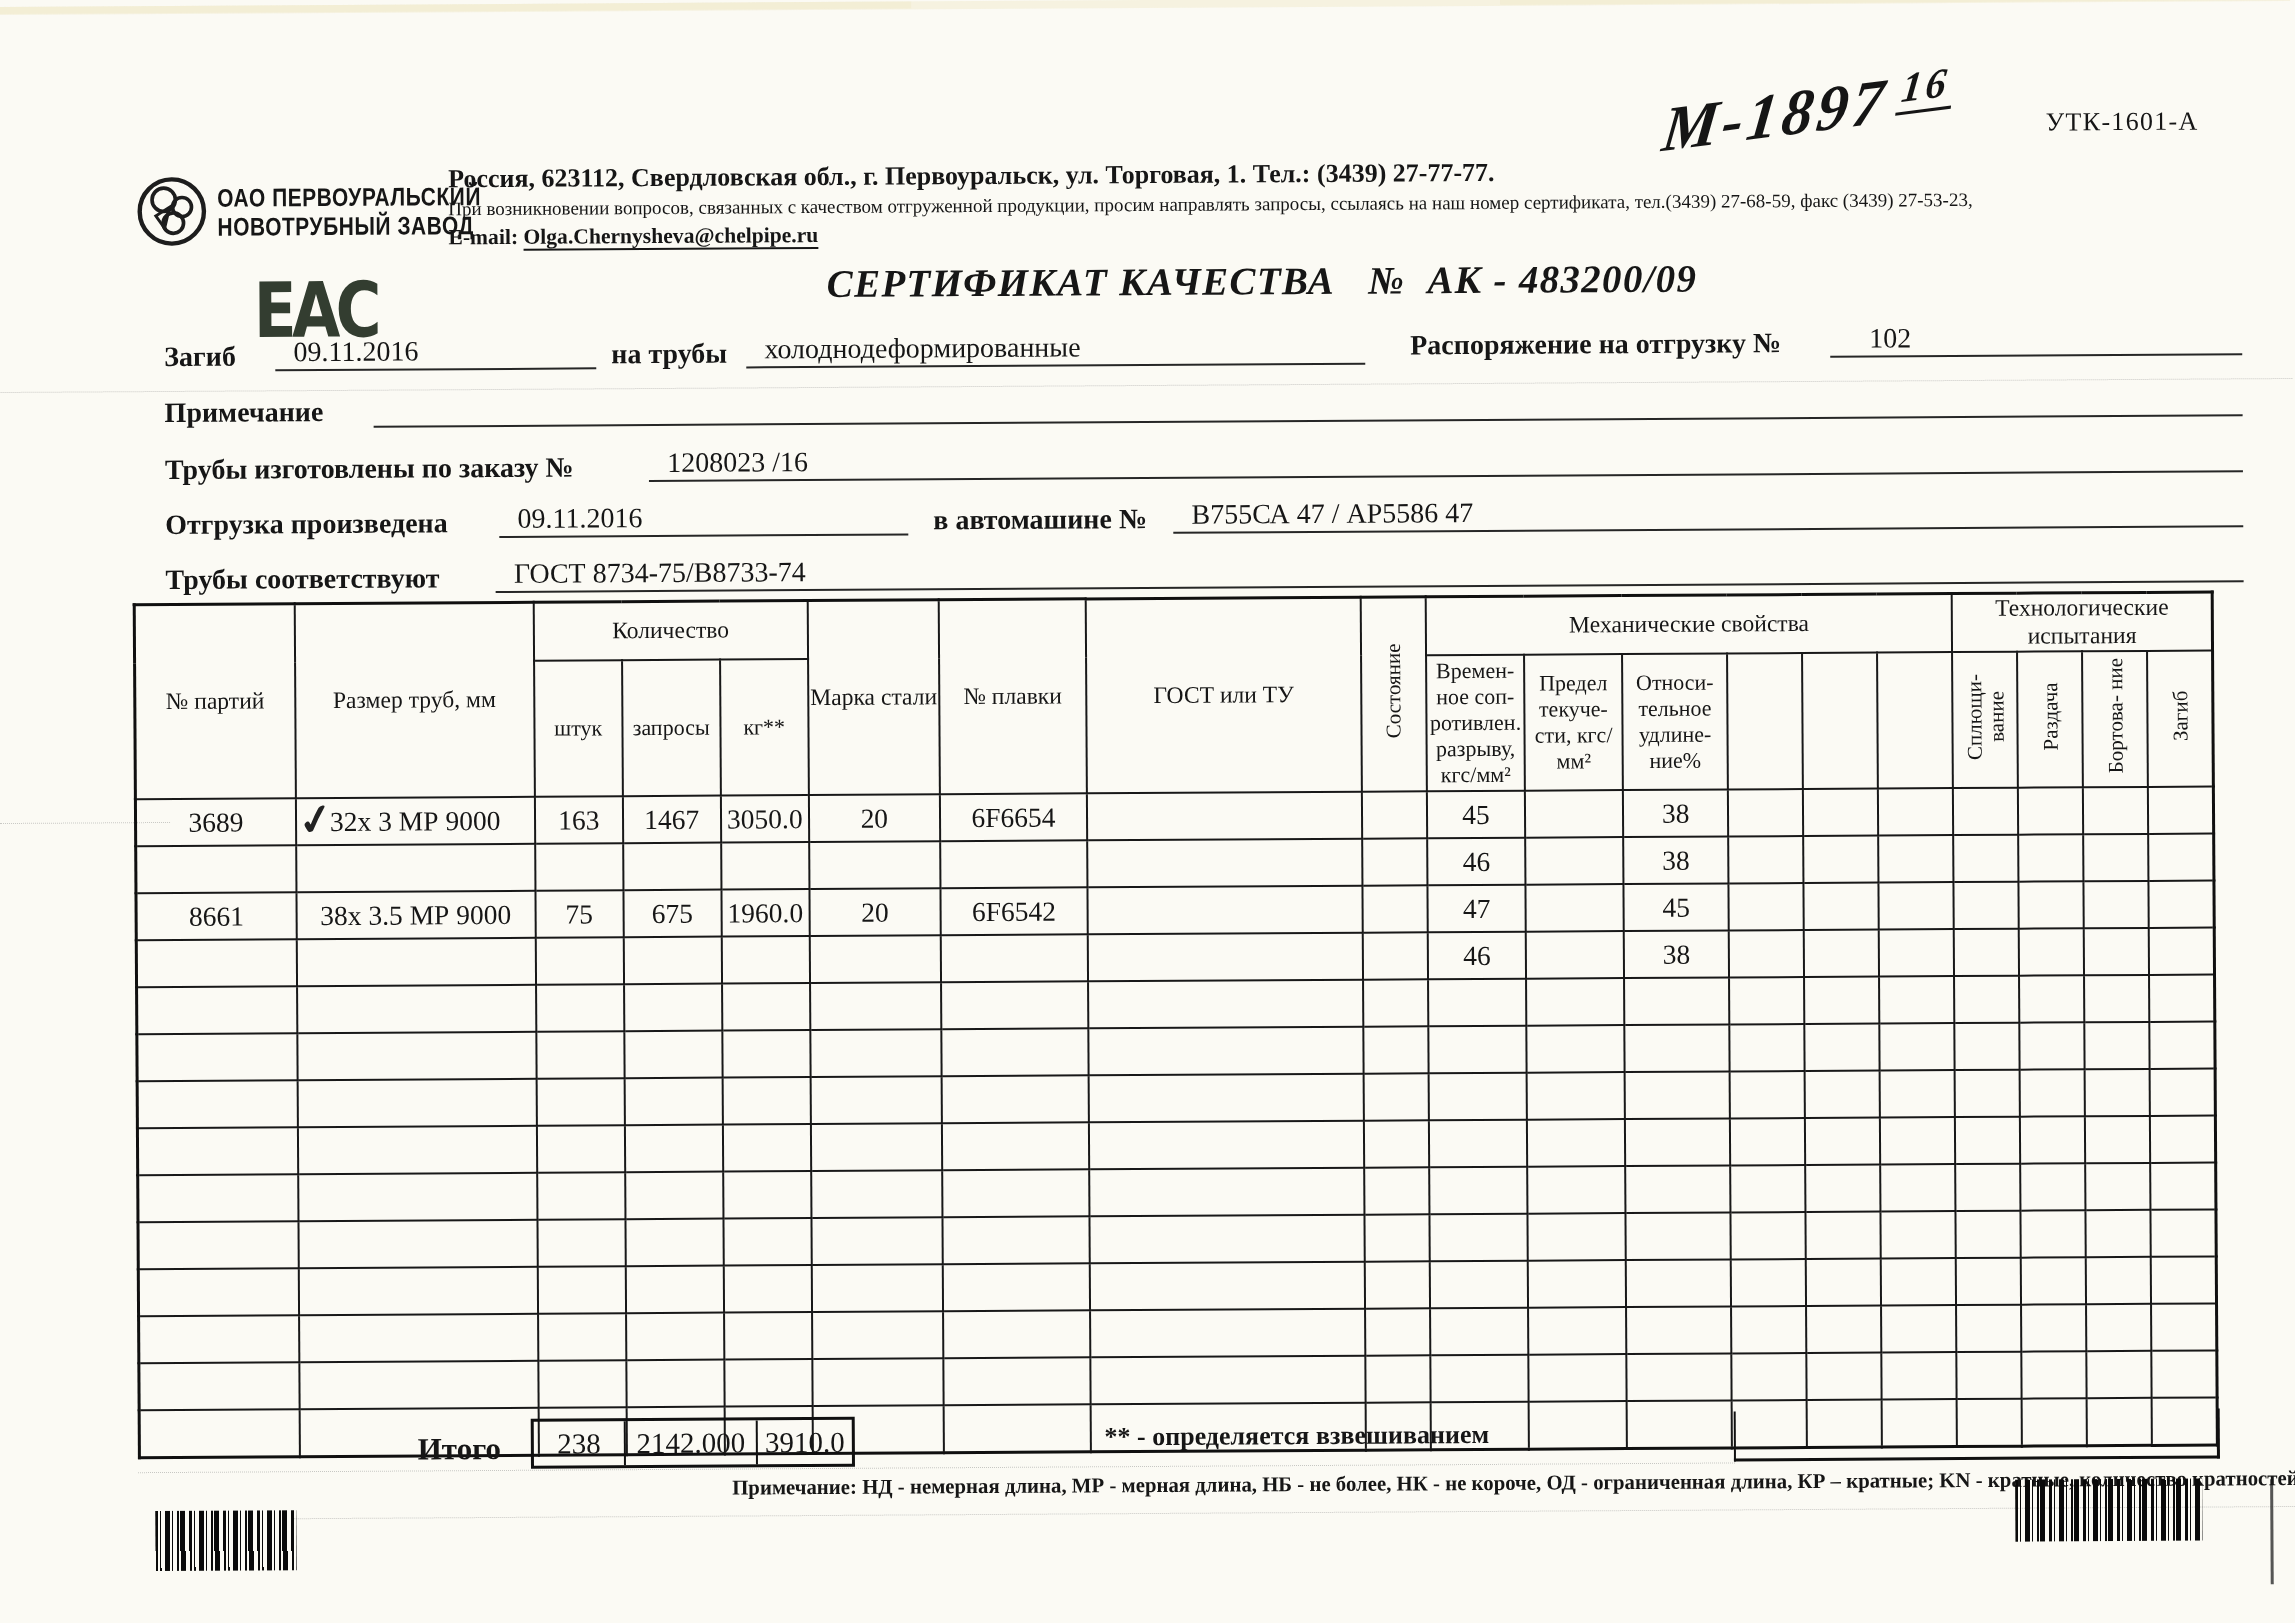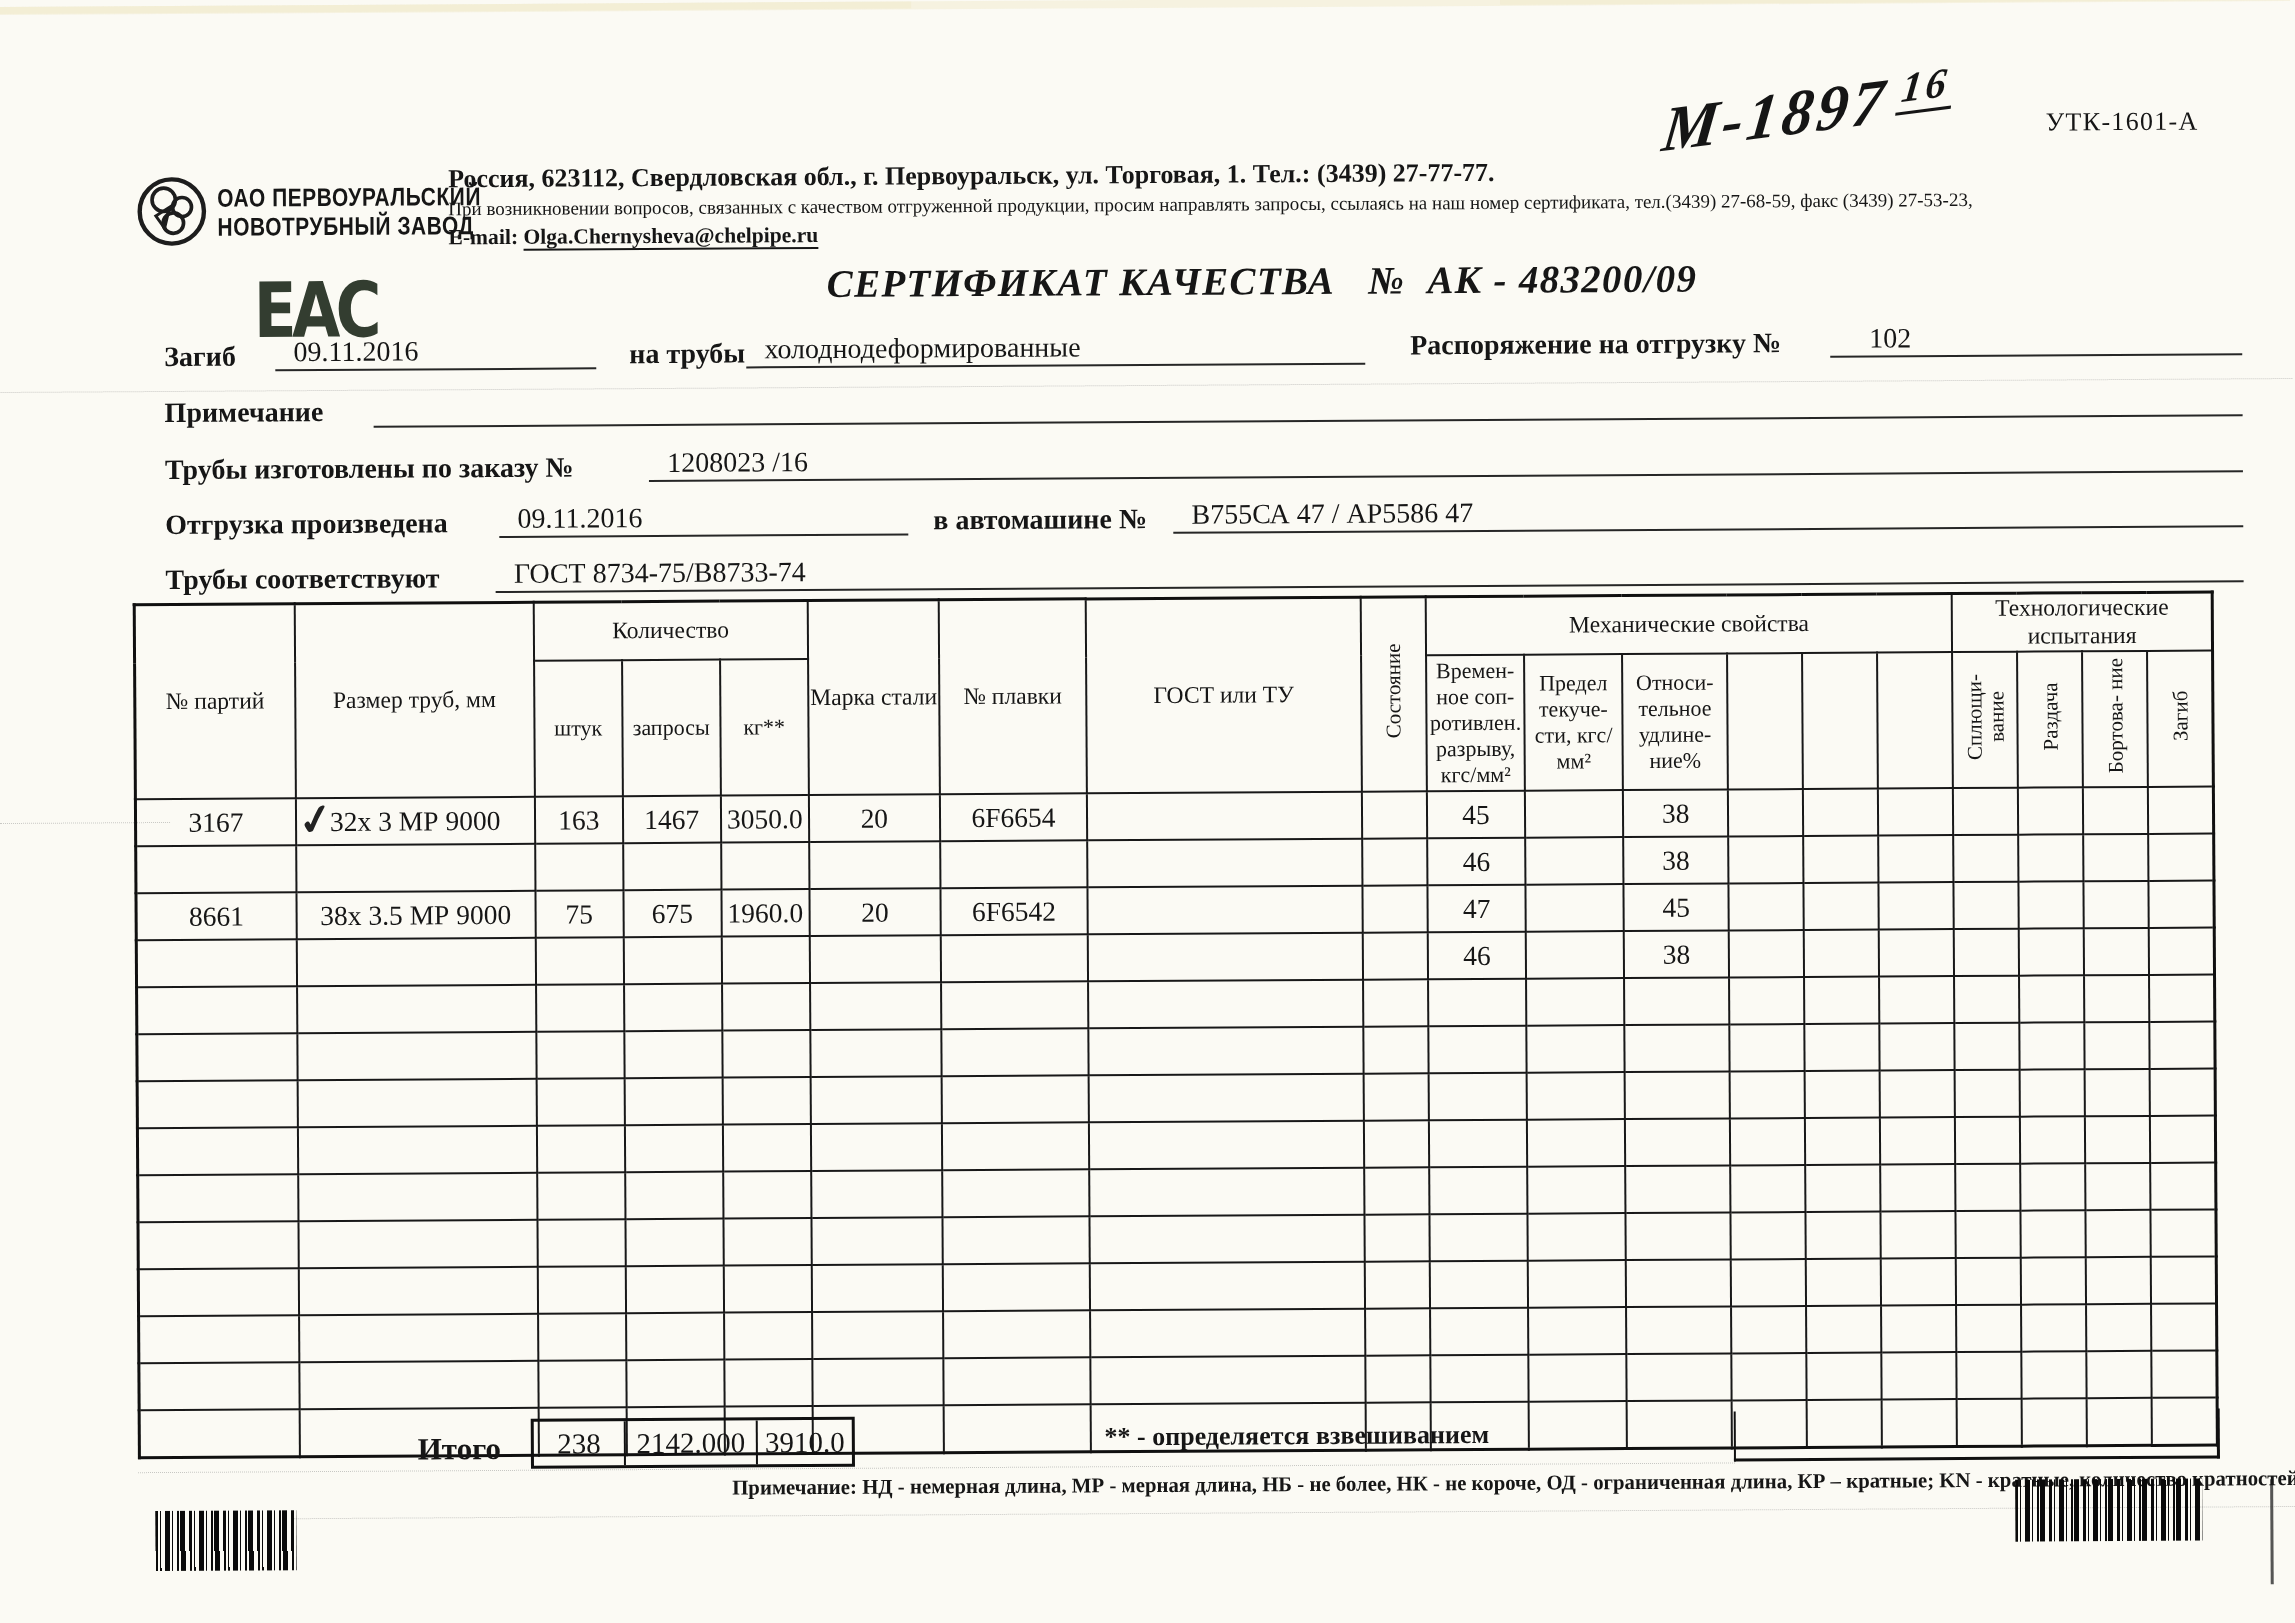--- a/index.html
+++ b/index.html
@@ -124,21 +124,21 @@
 
   <div class="abs eac" style="left:257px;top:261px">ЕАС</div>
 
   <div class="abs title" style="left:830px;top:259px">
     <span>СЕРТИФИКАТ КАЧЕСТВА</span>&nbsp;&nbsp;
     <span>№</span>&nbsp;&nbsp;<span>АК - 483200/09</span>
   </div>
 
   <div class="abs flabel" style="left:167px;top:335px">Загиб</div>
   <span class="abs fvalue" style="left:278px;top:331px;width:321px">09.11.2016</span>
-  <div class="abs flabel" style="left:632px;top:335px">на трубы</div>
+  <div class="abs flabel" style="left:614px;top:335px">на трубы</div>
   <span class="abs fvalue" style="left:749px;top:331px;width:619px">холоднодеформированные</span>
   <div class="abs flabel" style="left:1413px;top:331px">Распоряжение на отгрузку №</div>
   <span class="abs fvalue" style="left:1833px;top:327px;width:412px;padding-left:39px">102</span>
 
   <div class="abs flabel" style="left:167px;top:391px">Примечание</div>
   <span class="abs fvalue" style="left:376px;top:389px;width:1869px;height:34px"></span>
 
   <div class="abs flabel" style="left:167px;top:448px">Трубы изготовлены по заказу №</div>
   <span class="abs fvalue" style="left:651px;top:444px;width:1594px">1208023  /16</span>
 
@@ -195,21 +195,21 @@
         <th></th>
         <th></th>
         <th class="thick-l"><span class="vtext">Сплющи- вание</span></th>
         <th><span class="vtext">Раздача</span></th>
         <th><span class="vtext">Бортова- ние</span></th>
         <th><span class="vtext">Загиб</span></th>
       </tr>
     </thead>
     <tbody>
         <tr>
-          <td>3167</td>
+          <td>3689</td>
           <td class="c-size"><span class="check">✓</span>32x 3 МР 9000</td>
           <td>163</td>
           <td>1467</td>
           <td>3050.0</td>
           <td>20</td>
           <td>6F6654</td>
           <td></td>
           <td class="thick-l"></td>
           <td>45</td>
           <td></td>

